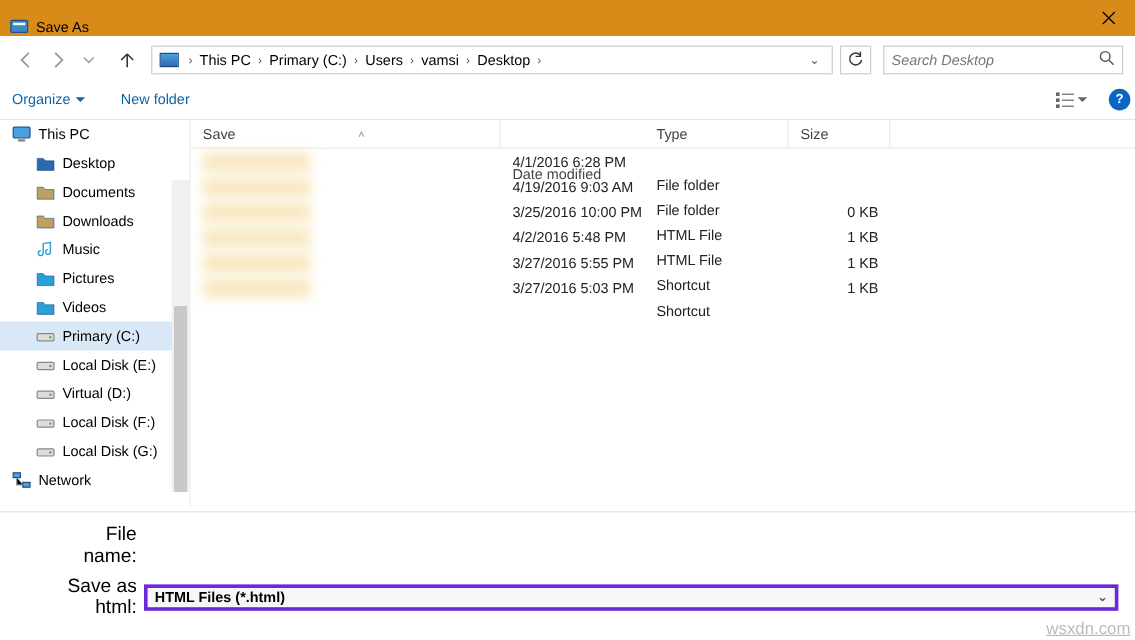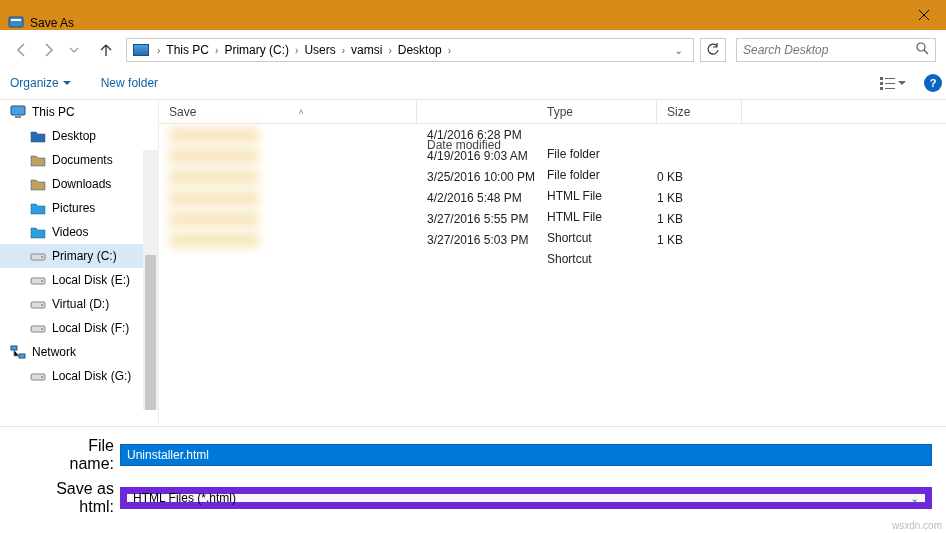--- a/index.html
+++ b/index.html
@@ -50,41 +50,41 @@
 .fheader > div { display: flex; align-items: center; padding: 0 10px; border-right: 1px solid #e8e8e8; }
 .col-name { width: 258px; }
 .col-date { width: 120px; margin-top: 45px; }
 .col-type { width: 120px; }
 .col-size { width: 85px; justify-content: flex-start; }
 .sortind { margin: 0 auto; color: #888; font-size: 9px; }
 .frow { display: flex; height: 21px; align-items: center; color: #222; font-size: 12px; }
 .frow .c-name { width: 258px; padding-left: 10px; display: flex; align-items: center; gap: 6px; }
 .frow .c-date { width: 120px; padding-left: 10px; }
 .frow .c-type { width: 120px; padding-left: 10px; margin-top: 39px; }
-.frow .c-size { width: 85px; padding-right: 10px; }
+.frow .c-size { width: 85px; text-align: right; padding-right: 10px; }
 .blurname { filter: blur(5px); background: #f8e8c0; height: 16px; width: 90px; }
 
 
 .formrow { display: flex; align-items: center; padding: 4px 14px 3px 40px; }
 .formrow .lbl { width: 80px; text-align: right; padding-right: 6px; font-size: 16px; }
 .formrow input, .formrow .select { flex: 1; height: 22px; border: 1px solid #999; padding: 0 6px; font-size: 12px; }
 .formrow input.selected { background: #0078d7; color: #fff; border: 1px solid #0067c0; }
-.formrow .select { border: 7px solid #6d28d9; display: flex; align-items: center; justify-content: space-between; background: #f7f7f7; }
+.formrow .select { border: 3px solid #6d28d9; display: flex; align-items: center; justify-content: space-between; background: #f7f7f7; font-weight: bold; }
 .formrow .select .sch { color: #555; font-size: 10px; }
 .fn-border { border-top: 1px solid #e5e5e5; padding-top: 6px; margin-top: 2px; }
 
 
 .footer { height: 48px; display: flex; align-items: center; padding: 0 14px; margin-top: 12px; }
 .hidef { display: flex; align-items: center; gap: 6px; cursor: pointer; color: #ec4899; }
 .footer .spacer { flex: 1; }
 .btn { min-width: 86px; height: 24px; border: 1px solid #aaa; background: #e9e9e9; margin-left: 8px; cursor: pointer; display: flex; align-items: center; justify-content: center; font-size: 12px; }
 .btn.primary { border: 2px solid #0078d7; background: #e5f1fb; }
 .underline-first::first-letter { text-decoration: underline; }
 
-.watermark { position: fixed; bottom: 2px; right: 4px; font-size: 10px; color: #bbb; }
+.watermark { position: fixed; bottom: 2px; right: 4px; font-size: 14px; color: #bbb; text-decoration: underline; }
 </style>
 </head>
 <body>
 
 <div class="titlebar">
   <span class="icon">
     <svg width="16" height="16" viewBox="0 0 16 16">
         <rect x="1" y="3" width="14" height="10" rx="1" fill="#3a89c9" stroke="#205080"></rect>
         <rect x="3" y="5" width="10" height="2" fill="#fff"></rect>
       </svg>
@@ -206,20 +206,28 @@
           <span class="ticon">
             <svg width="16" height="16" viewBox="0 0 16 16">
               <path d="M1 4 L6 4 L8 6 L15 6 L15 14 L1 14 Z" fill="#bfa060" stroke="#205080" stroke-width="0.5"></path>
             </svg>
           </span>
           <span>Downloads</span>
         </div>
         <div class="treeitem child">
           <span class="ticon">
             <svg width="16" height="16" viewBox="0 0 16 16">
+              <path d="M6 3 L6 11 A2 2 0 1 1 4 9 M6 3 L12 2 L12 10 A2 2 0 1 1 10 8" stroke="#2a9fdc" stroke-width="1.2" fill="none"></path>
+            </svg>
+          </span>
+          <span>Music</span>
+        </div>
+        <div class="treeitem child">
+          <span class="ticon">
+            <svg width="16" height="16" viewBox="0 0 16 16">
               <path d="M1 4 L6 4 L8 6 L15 6 L15 14 L1 14 Z" fill="#2a9fdc" stroke="#205080" stroke-width="0.5"></path>
             </svg>
           </span>
           <span>Pictures</span>
         </div>
         <div class="treeitem child">
           <span class="ticon">
             <svg width="16" height="16" viewBox="0 0 16 16">
               <path d="M1 4 L6 4 L8 6 L15 6 L15 14 L1 14 Z" fill="#2a9fdc" stroke="#205080" stroke-width="0.5"></path>
             </svg>
@@ -254,39 +262,39 @@
           <span>Virtual (D:)</span>
         </div>
         <div class="treeitem child">
           <span class="ticon">
             <svg width="16" height="16" viewBox="0 0 16 16">
               <rect x="1" y="6" width="14" height="6" rx="1" fill="#ddd" stroke="#888"></rect>
               <circle cx="12" cy="9" r="1" fill="#5a5"></circle>
             </svg>
           </span>
           <span>Local Disk (F:)</span>
+        </div>
+        <div class="treeitem child">
+          <span class="ticon">
+            <svg width="16" height="16" viewBox="0 0 16 16">
+              <rect x="1" y="6" width="14" height="6" rx="1" fill="#ddd" stroke="#888"></rect>
+              <circle cx="12" cy="9" r="1" fill="#5a5"></circle>
+            </svg>
+          </span>
+          <span>Local Disk (G:)</span>
         </div>
         <div class="treeitem">
           <span class="ticon">
             <svg width="16" height="16" viewBox="0 0 16 16">
               <rect x="1" y="2" width="6" height="4" fill="#4aa0e0" stroke="#205080"></rect>
               <rect x="9" y="10" width="6" height="4" fill="#4aa0e0" stroke="#205080"></rect>
               <path d="M4 6 L4 12 L9 12" stroke="#888"></path>
             </svg>
           </span>
           <span>Network</span>
-        </div>
-        <div class="treeitem child">
-          <span class="ticon">
-            <svg width="16" height="16" viewBox="0 0 16 16">
-              <rect x="1" y="6" width="14" height="6" rx="1" fill="#ddd" stroke="#888"></rect>
-              <circle cx="12" cy="9" r="1" fill="#5a5"></circle>
-            </svg>
-          </span>
-          <span>Local Disk (G:)</span>
         </div>
       </div>
     <div class="sidescroll">
         <div class="sidethumb"></div>
       </div>
   </div>
   <div class="files">
     <div class="fheader">
       <div class="col-name">
           <span>Save</span>
@@ -345,21 +353,20 @@
           <div class="c-type">Shortcut</div>
           <div class="c-size">1 KB</div>
         </div>
       </div>
   </div>
 </div>
 
 <div class="fn-border"></div>
 <div class="formrow">
   <div class="lbl">File name:</div>
-  <input class="selected" value="Uninstaller.html" style="">
 </div>
 <div class="formrow">
   <div class="lbl">Save as html:</div>
   <div class="select">
     <span>HTML Files (*.html)</span>
     <span class="sch">⌄</span>
   </div>
 </div>
 
 <div class="footer">

